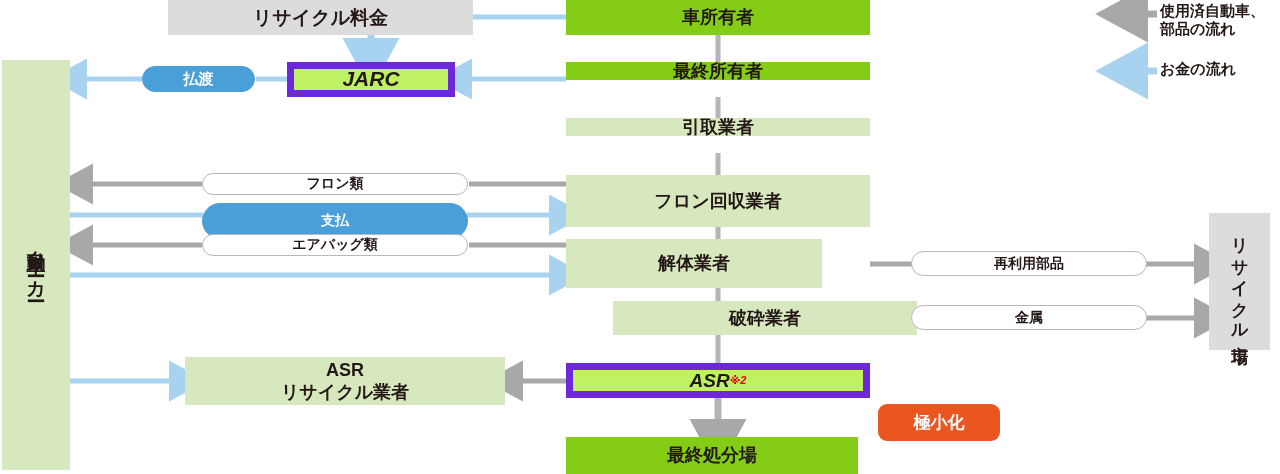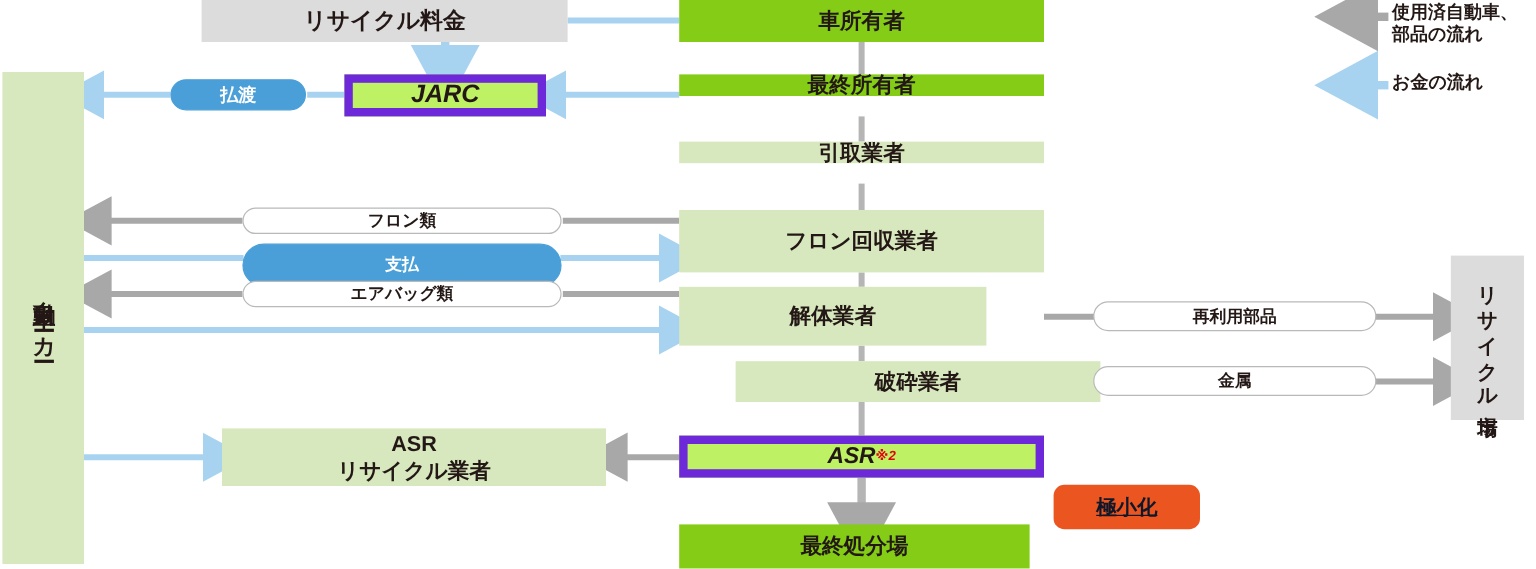--- a/index.html
+++ b/index.html
@@ -13,21 +13,21 @@
   .grey{background:#dcdcdc;}
   .white{background:#bef264;border:7px solid #6d28d9;font-style:italic;}
 
   .vert{writing-mode:vertical-rl;text-orientation:upright;letter-spacing:2px;}
 
   .pill{position:absolute;box-sizing:border-box;display:flex;align-items:center;justify-content:center;
         border-radius:999px;background:#ffffff;border:1.4px solid #b9b9b9;color:#231815;font-weight:700;}
   .pill.blue{background:#4a9fd8;border-color:#4a9fd8;color:#ffffff;}
 
   .callout{position:absolute;box-sizing:border-box;display:flex;align-items:center;justify-content:center;
-           border-radius:9px;background:#ea5520;color:#0f172a;font-weight:700;text-decoration:underline;}
+           border-radius:9px;background:#ea5520;color:#ffffff;font-weight:700;}
 
   svg.layer{position:absolute;left:0;top:0;width:1280px;height:474px;pointer-events:none;}
 
   .legend{position:absolute;color:#231815;font-weight:700;line-height:1.2;}
 </style>
 </head>
 <body>
 
 <div id="stage">
 

